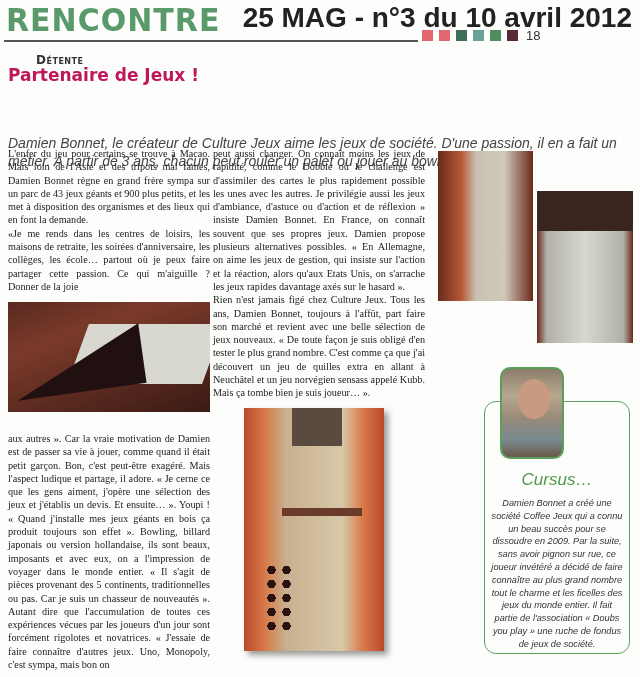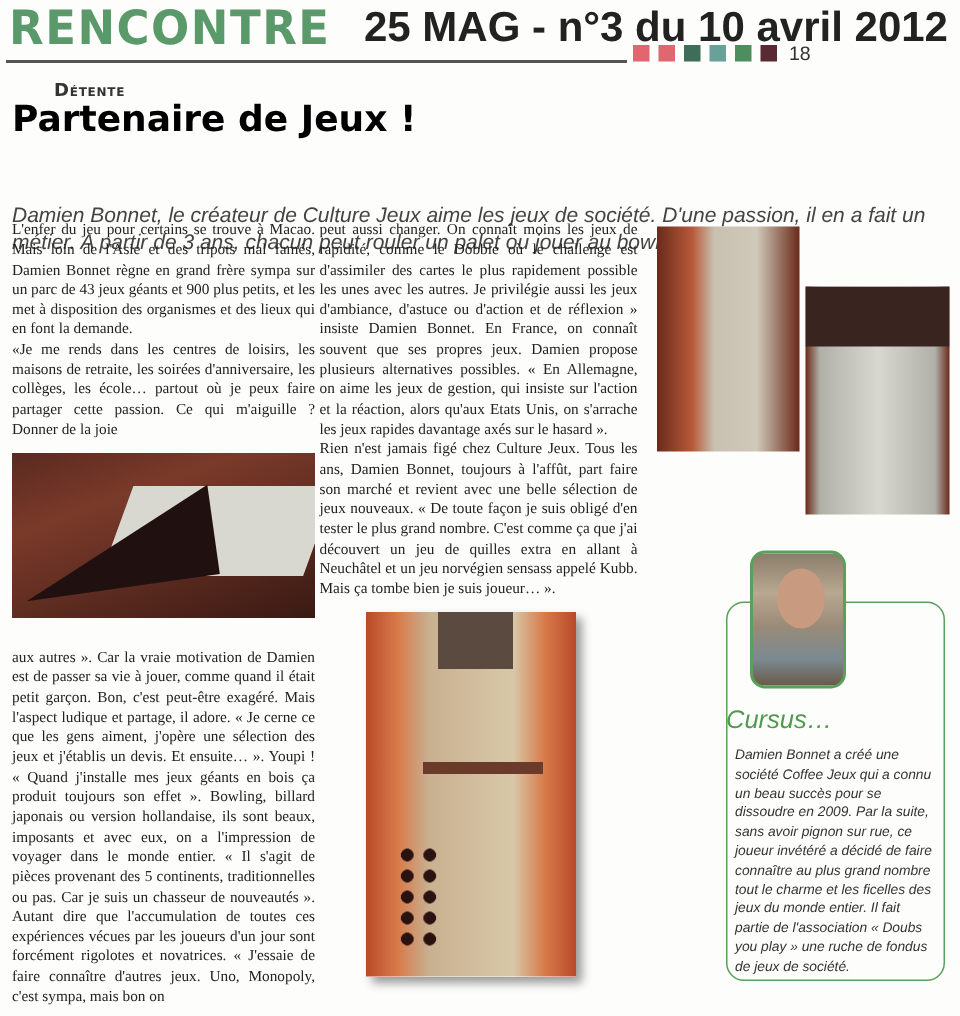--- a/index.html
+++ b/index.html
@@ -4,29 +4,29 @@
 <style>
   * { box-sizing: border-box; margin: 0; padding: 0; }
   body { width: 640px; height: 677px; background: #fdfdfb; font-family: "Liberation Sans", sans-serif; color: #222; position: relative; overflow: hidden; }
   .section-title { position: absolute; left: 6px; top: 2px; font-family: "DejaVu Sans", sans-serif; font-weight: bold; font-size: 30px; letter-spacing: 1px; color: #5a9a6a; transform: scaleY(1.05); }
   .issue { position: absolute; right: 8px; top: 2px; font-family: "Liberation Sans", sans-serif; font-size: 28px; font-weight: bold; color: #222; }
   .rule { position: absolute; left: 4px; top: 40px; width: 414px; height: 2px; background: #555; }
   .swatches { position: absolute; left: 422px; top: 30px; display: flex; gap: 6px; align-items: flex-end; }
   .sw { width: 11px; height: 11px; }
   .pageno { font-size: 13px; color: #333; margin-left: 2px; line-height: 11px; }
   .kicker { position: absolute; left: 8px; top: 53px; font-family: "DejaVu Sans", sans-serif; font-weight: bold; font-size: 12px; color: #333; font-variant: small-caps; letter-spacing: 0.5px; margin-left: 28px; }
-  .headline { position: absolute; left: 8px; top: 65px; font-family: "DejaVu Sans", sans-serif; font-weight: bold; font-size: 24px; color: #000000; }
+  .headline { position: absolute; left: 8px; top: 65px; font-family: "DejaVu Sans", sans-serif; font-weight: bold; font-size: 17px; color: #be185d; }
   .lede { position: absolute; left: 8px; top: 98px; width: 630px; font-style: italic; font-size: 14px; line-height: 18px; color: #444; margin-top: 36px; }
   .col { position: absolute; font-size: 10.2px; line-height: 13.3px; text-align: justify; color: #222; }
   .col p { margin: 0; font-family: Liberation Serif, serif; }
   .photo { position: absolute; overflow: hidden; }
   .box { position: absolute; left: 484px; top: 401px; width: 146px; height: 253px; border: 1.5px solid #5aa05a; border-radius: 12px; }
   .portrait { position: absolute; left: 500px; top: 367px; width: 64px; height: 92px; border: 2px solid #5aa05a; border-radius: 10px; overflow: hidden; background: linear-gradient(180deg, #8a7d6a 0%, #b8a890 30%, #9a8a78 55%, #7a8a90 80%, #6a5a4a 100%); }
-  .cursus-title { position: absolute; left: 484px; top: 470px; width: 146px; text-align: left; font-size: 17px; color: #4e9a4e; font-style: italic; }
-  .cursus-text { position: absolute; left: 490px; top: 497px; width: 134px; font-style: italic; font-size: 9.2px; line-height: 12.8px; color: #333; }
+  .cursus-title { position: absolute; left: 484px; top: 470px; width: 146px; text-align: center; font-size: 17px; color: #4e9a4e; font-style: italic; }
+  .cursus-text { position: absolute; left: 490px; top: 497px; width: 134px; text-align: center; font-style: italic; font-size: 9.2px; line-height: 12.8px; color: #333; }
 </style>
 </head>
 <body>
 
 <div class="section-title">RENCONTRE</div>
 <div class="issue">25 MAG - n°3 du 10 avril 2012</div>
 <div class="rule"></div>
 <div class="swatches">
   <span class="sw" style="background:#e06670"></span>
   <span class="sw" style="background:#e06670"></span>

